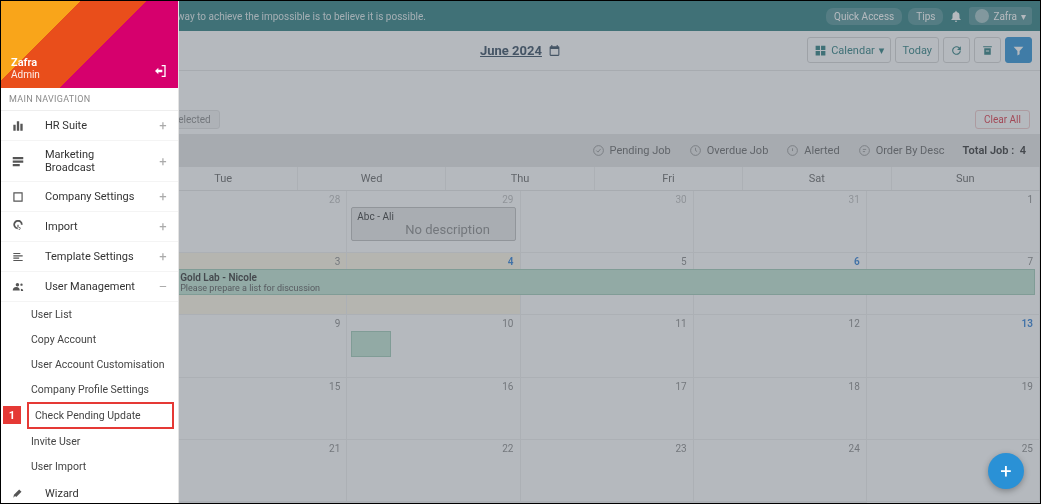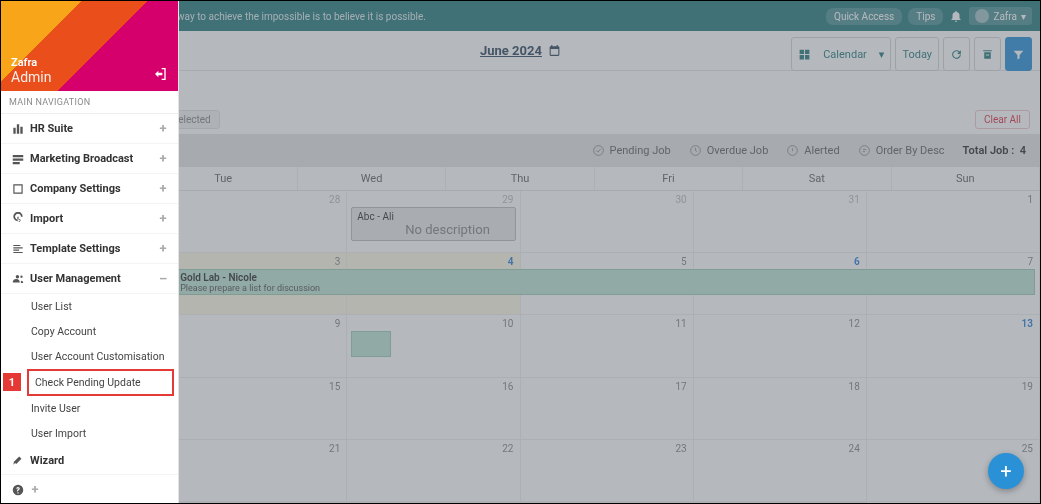--- a/index.html
+++ b/index.html
@@ -9,36 +9,36 @@
 .topbar .brand { font-weight:600; font-size:12px; }
 .topbar .right { margin-left:auto; display:flex; align-items:center; gap:6px; }
 .pill { background:rgba(255,255,255,0.18); border-radius:7px; padding:3px 8px; font-size:10px; cursor:pointer; }
 .user-chip { display:flex; align-items:center; gap:4px; background:rgba(255,255,255,0.18); border-radius:3px; padding:2px 6px; font-size:10px; cursor:pointer;}
 .user-chip .avatar { width:14px; height:14px; border-radius:50%; background:#a3c4c5; }
 .bell { width:14px; height:14px; fill:#fff; cursor:pointer; }
 
 .sidebar { position:absolute; top:0; left:0; width:178px; bottom:0; background:#fff; border-right:1px solid #e3e3e3; z-index:40; display:flex; flex-direction:column; font-size:11px; color:#333; }
 .sb-header { height:90px; background:linear-gradient(135deg,#f9a51a 0%,#f9a51a 30%,#e94e1b 30%,#e94e1b 55%,#d6006d 55%,#d6006d 100%); position:relative; color:#fff; padding:55px 10px 8px; }
 .sb-header .uname { font-weight:600; font-size:11px; }
-.sb-header .role { font-size:14px; opacity:.9; }
+.sb-header .role { font-size:10px; opacity:.9; }
 .sb-header .exit { position:absolute; right:8px; bottom:8px; width:18px; height:18px; display:flex; align-items:center; justify-content:center; cursor:pointer;}
 .sb-sect { padding:6px 8px; font-size:9px; color:#8a8a8a; letter-spacing:.3px; text-transform:uppercase; border-bottom:1px solid #eee;}
-.sb-item { display:flex; align-items:center; padding:7px 10px; gap:5px; cursor:pointer; border-bottom:1px solid #f4f4f4; position:relative;font-weight:bold;}
+.sb-item { display:flex; align-items:center; padding:7px 10px; gap:20px; cursor:pointer; border-bottom:1px solid #f4f4f4; position:relative;}
 .sb-item .ico { width:14px; height:14px; fill:#555; flex:0 0 14px;}
 .sb-item .lbl { flex:1; }
 .sb-item .exp { font-size:13px; color:#aaa; width:10px; text-align:center; }
 .sb-sub { padding:6px 10px 6px 30px; font-size:10.5px; color:#444; cursor:pointer; }
 .sb-sub.highlight { border:2px solid #e53935; position:relative; margin: 0 4px 0 26px; padding:5px 6px;}
 .step-badge { position:absolute; left:-26px; top:2px; width:18px; height:18px; background:#e53935; color:#fff; font-weight:700; display:flex; align-items:center; justify-content:center; font-size:11px;}
 
 .main { position:absolute; top:30px; left:0; right:0; bottom:0; padding-left:0; }
 .toolbar1 { position:absolute; left:0; right:0; top:0; height:40px; display:flex; align-items:center; justify-content:center; border-bottom:1px solid #e5e5e5; background:#fff;}
 .month-title { font-weight:700; color:#34495e; font-size:13px; text-decoration:underline; display:flex; align-items:center; gap:6px;}
 .tb-right { position:absolute; right:8px; top:6px; display:flex; gap:4px; align-items:center;}
-.sq-btn { border:1px solid #d6d6d6; background:#fff; color:#2a7c7e; height:26px; min-width:26px; display:flex; align-items:center; justify-content:flex-end; border-radius:3px; font-size:11px; padding:16px 6px; cursor:pointer; gap:12px;}
+.sq-btn { border:1px solid #d6d6d6; background:#fff; color:#2a7c7e; height:26px; min-width:26px; display:flex; align-items:center; justify-content:flex-end; border-radius:3px; font-size:11px; padding:8px 6px; cursor:pointer; gap:4px;}
 .sq-btn.solid { background:#2a91d6; border-color:#2a91d6; color:#fff;}
 .sq-btn svg{width:13px;height:13px;fill:currentColor;}
 
 .toolbar2 { position:absolute; left:0; right:0; top:40px; height:34px; display:flex; align-items:center; justify-content:flex-end; padding:0 10px; gap:12px; border-bottom:1px solid #e5e5e5; background:#fff;}
 .fav-filter { display:flex; align-items:center; gap:5px; font-size:11px; color:#333; cursor:pointer;}
 .star{width:14px;height:14px;fill:#f5a623;}
 
 .toolbar3 { position:absolute; left:0; right:0; top:74px; height:30px; display:flex; align-items:center; padding:0 10px; gap:6px; background:#fff; border-bottom:1px solid #e5e5e5;}
 .chip { background:#f2f2f2; border:1px solid #e1e1e1; border-radius:3px; padding:3px 8px; font-size:10px; color:#555; cursor:pointer;}
 .chip .v{color:#888;}
@@ -345,20 +345,21 @@
         <div class="sb-item">
           <svg class="ico" viewBox="0 0 24 24">
             <path d="M8 8a3 3 0 1 1 6 0 3 3 0 0 1-6 0zm8 0a2 2 0 1 1 4 0 2 2 0 0 1-4 0zM3 18a6 6 0 0 1 12 0zm14-3a4 4 0 0 1 4 4h-4z"></path>
           </svg>
           <span class="lbl">User Management</span>
           <span class="exp">–</span>
         </div>
         <div class="sb-sub">User List</div>
         <div class="sb-sub">Copy Account</div>
         <div class="sb-sub">User Account Customisation</div>
+        <div class="sb-sub">Company Profile Settings</div>
         <div class="sb-sub highlight">Check Pending Update<span class="step-badge">1</span></div>
         <div class="sb-sub">Invite User</div>
         <div class="sb-sub">User Import</div>
         <div class="sb-item">
           <svg class="ico" viewBox="0 0 24 24">
             <path d="M7 17 4 20l1-5 9-9 4 4-9 9zM15 4l5 5"></path>
           </svg>
           <span class="lbl">Wizard</span>
           <span class="exp"></span>
         </div>

